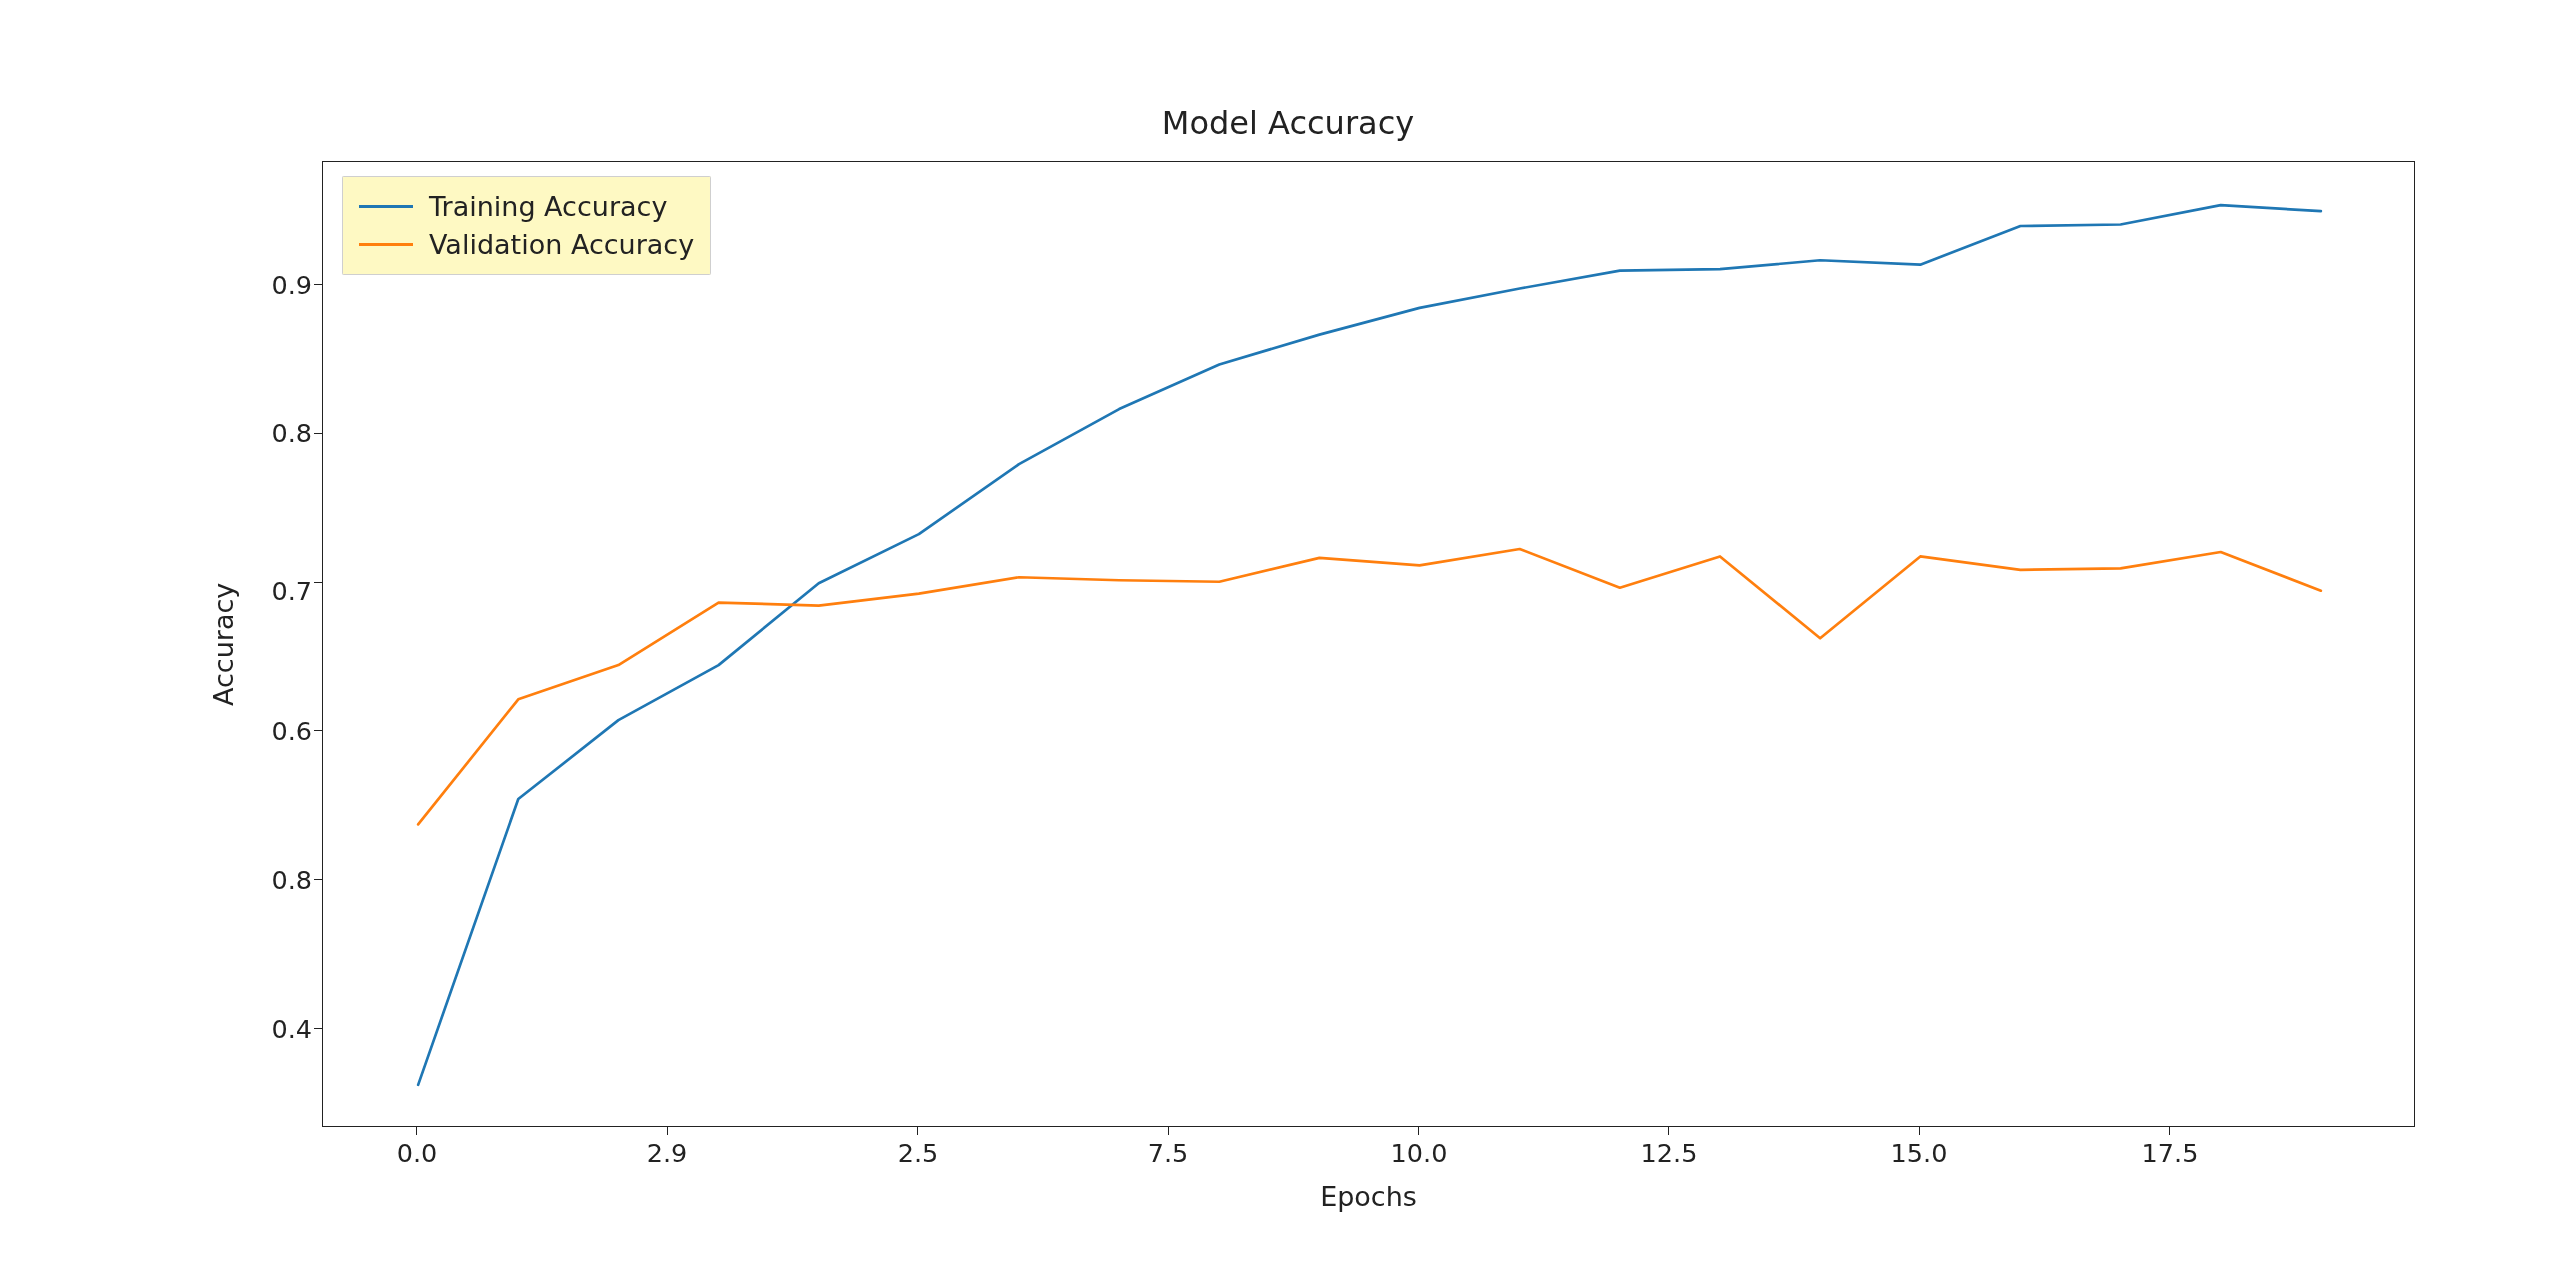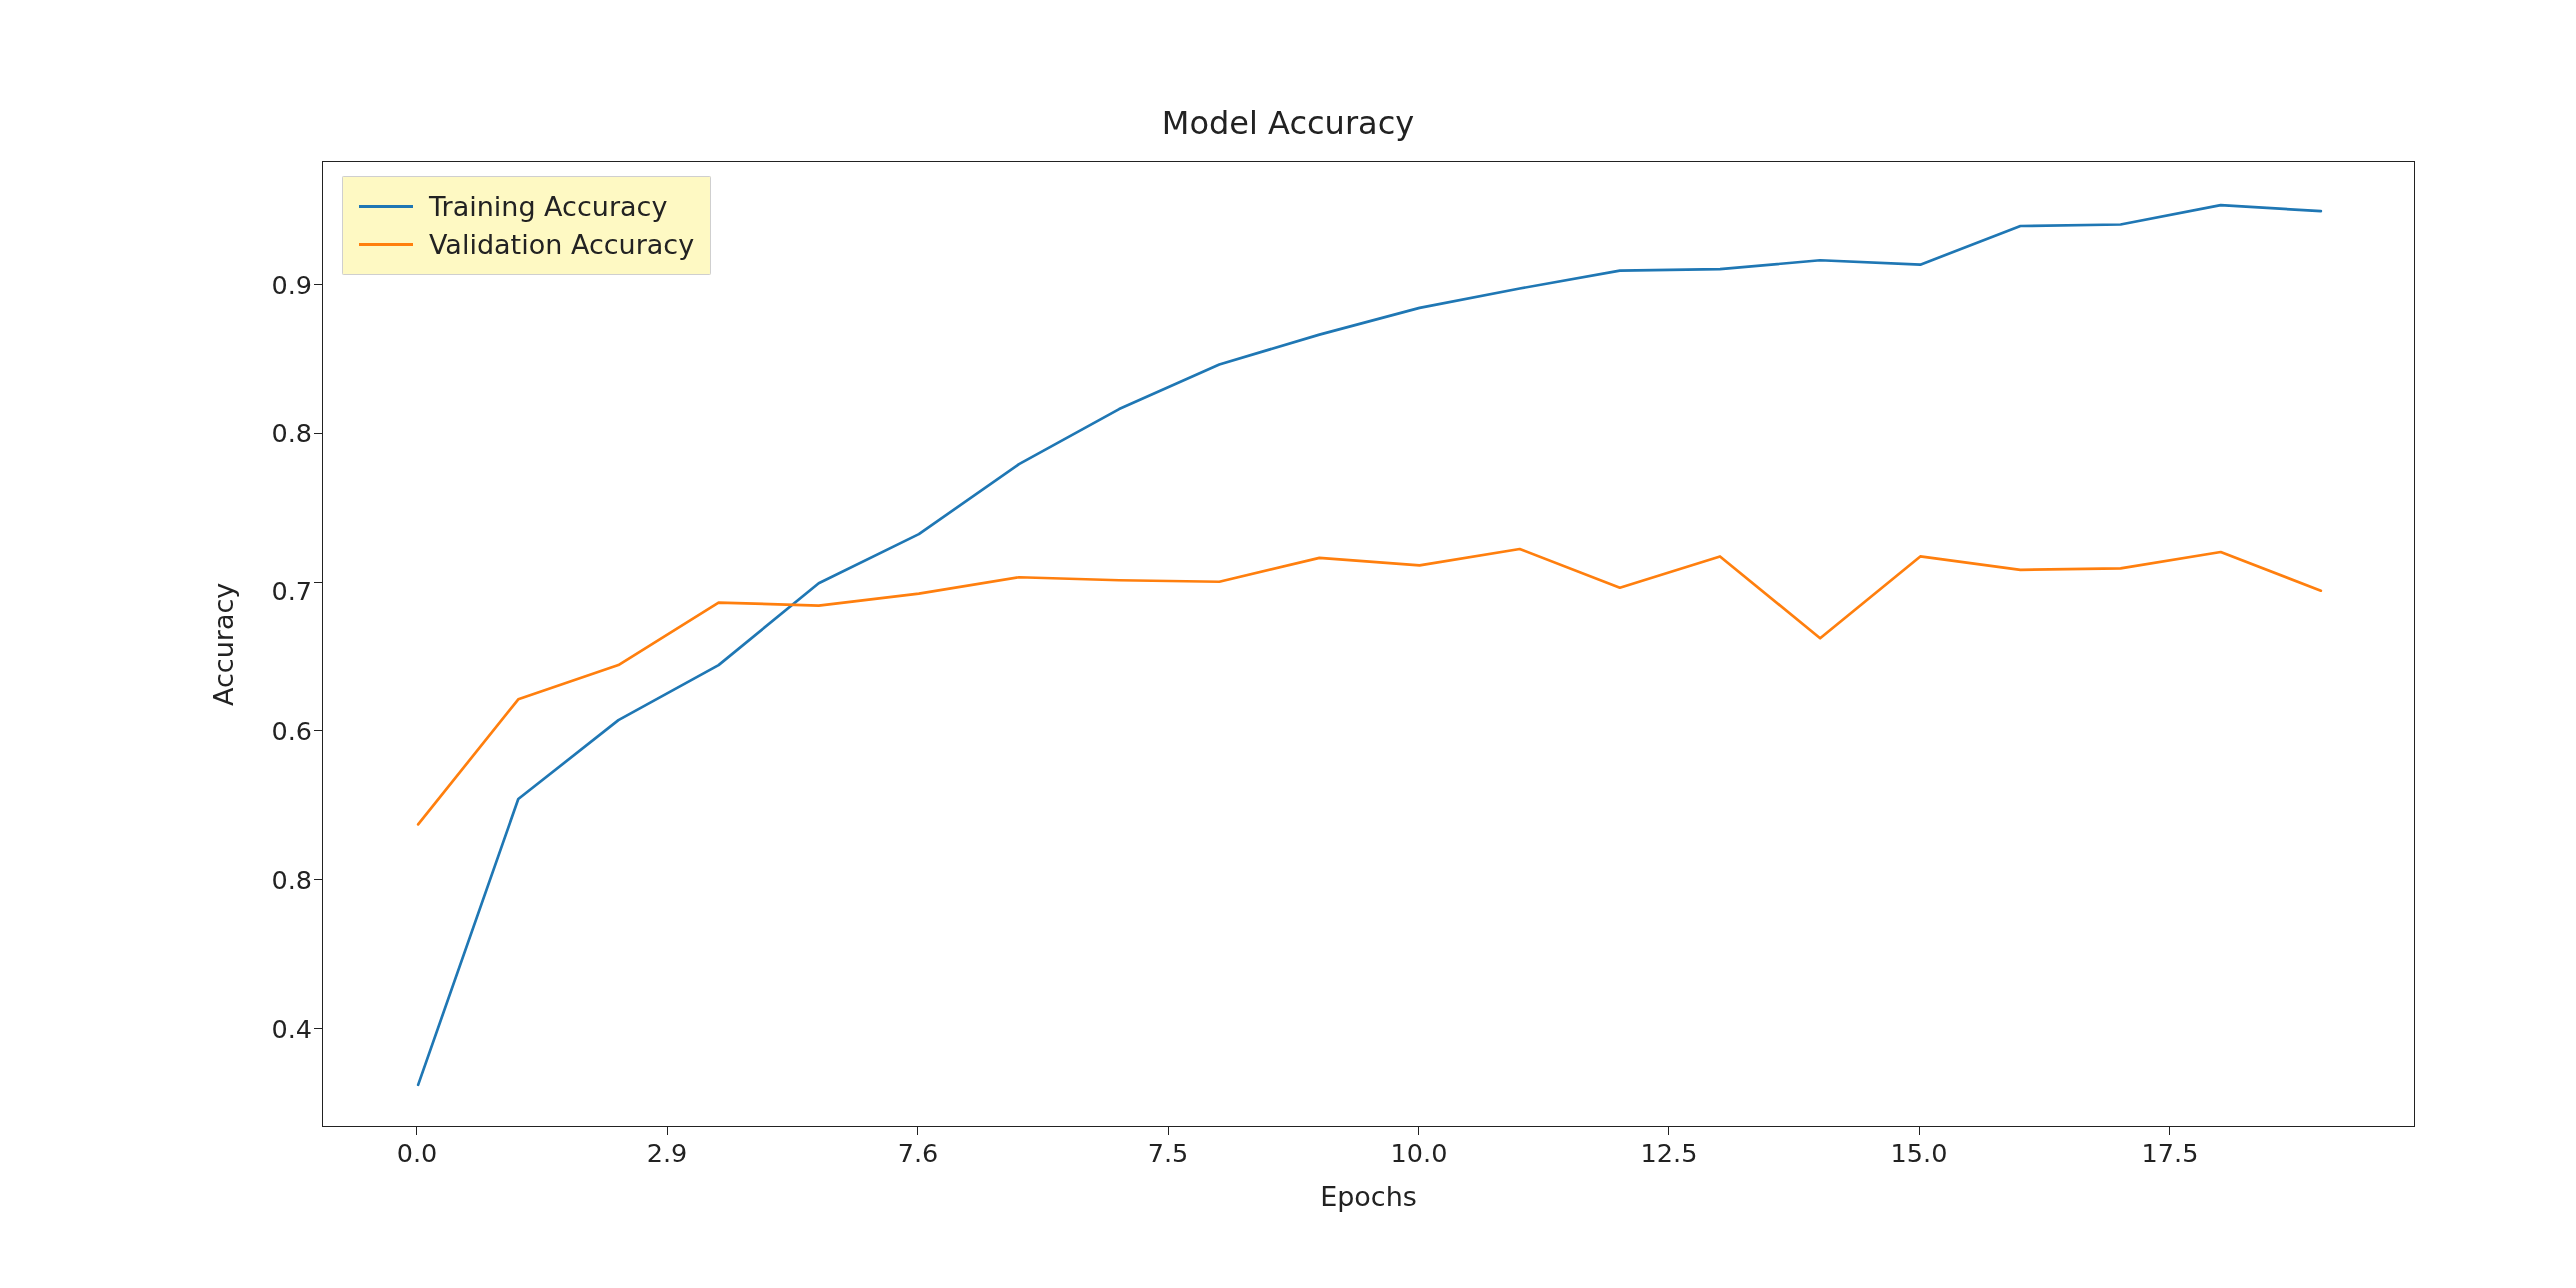--- a/index.html
+++ b/index.html
@@ -127,21 +127,21 @@
 
   <div class="ylabel">Accuracy</div>
   <div class="xlabel">Epochs</div>
 
   <div id="xtick-container">
       <div class="tick-mark" style="left: 416px; top: 1127px; width: 1.3px; height: 8px;"></div>
       <div class="tick-label-x" style="left: 417px;">0.0</div>
       <div class="tick-mark" style="left: 667px; top: 1127px; width: 1.3px; height: 8px;"></div>
       <div class="tick-label-x" style="left: 667px;">2.9</div>
       <div class="tick-mark" style="left: 917px; top: 1127px; width: 1.3px; height: 8px;"></div>
-      <div class="tick-label-x" style="left: 918px;">7.6</div>
+      <div class="tick-label-x" style="left: 918px;">2.5</div>
       <div class="tick-mark" style="left: 1168px; top: 1127px; width: 1.3px; height: 8px;"></div>
       <div class="tick-label-x" style="left: 1168px;">7.5</div>
       <div class="tick-mark" style="left: 1418px; top: 1127px; width: 1.3px; height: 8px;"></div>
       <div class="tick-label-x" style="left: 1419px;">10.0</div>
       <div class="tick-mark" style="left: 1668px; top: 1127px; width: 1.3px; height: 8px;"></div>
       <div class="tick-label-x" style="left: 1669px;">12.5</div>
       <div class="tick-mark" style="left: 1919px; top: 1127px; width: 1.3px; height: 8px;"></div>
       <div class="tick-label-x" style="left: 1919px;">15.0</div>
       <div class="tick-mark" style="left: 2169px; top: 1127px; width: 1.3px; height: 8px;"></div>
       <div class="tick-label-x" style="left: 2170px;">17.5</div>

